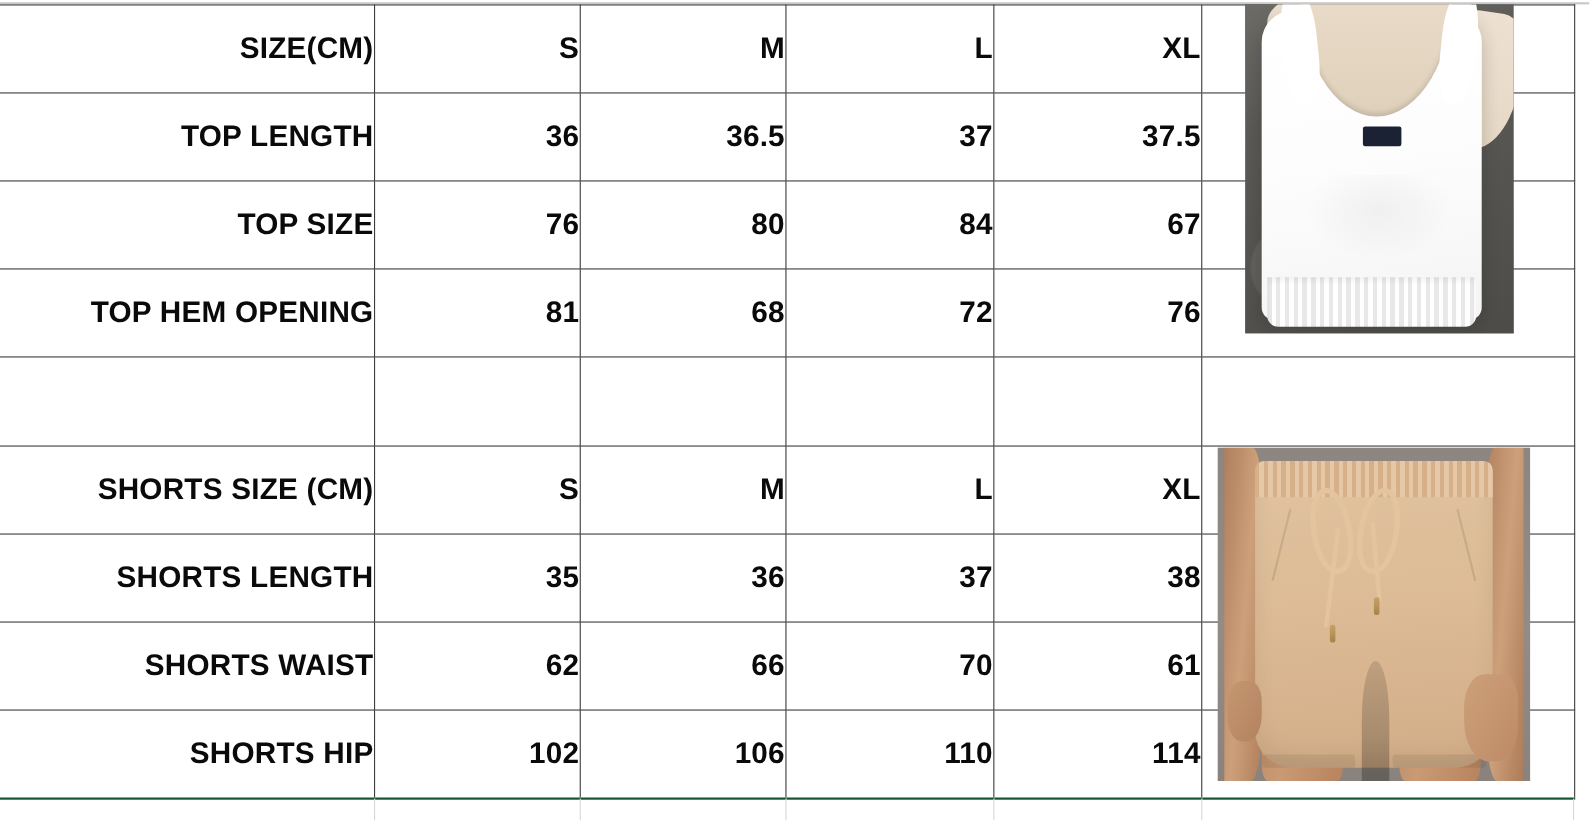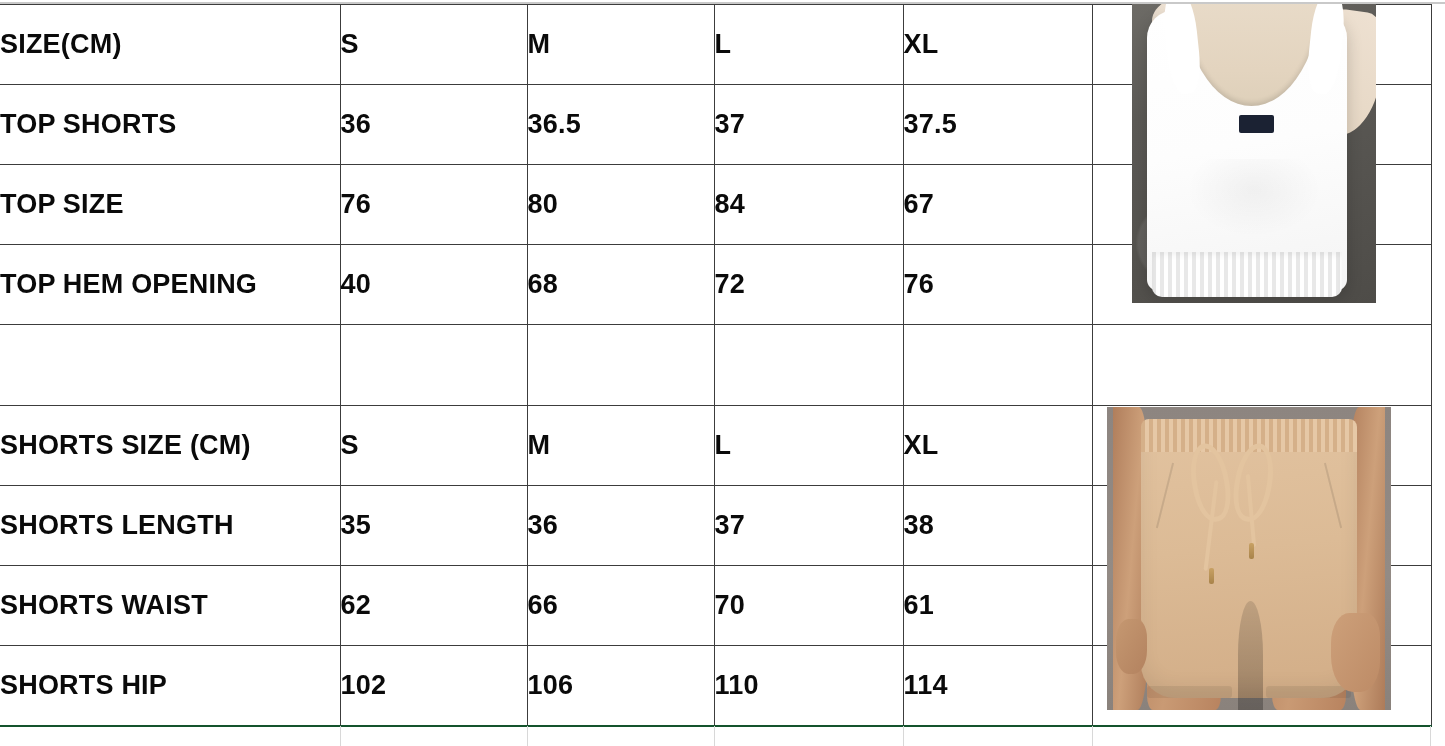--- a/index.html
+++ b/index.html
@@ -34,21 +34,21 @@
     top: 4px;
     width: 1431px;
     border-collapse: collapse;
     table-layout: fixed;
   }
 
   table.size-table td {
     border: 1px solid #3c3c3c;
     border-left-color: #3c3c3c;
     height: 80px;
-    text-align: left;
+    text-align: right;
     vertical-align: middle;
     font-size: 27px;
     font-weight: bold;
     color: #0a0a0a;
     letter-spacing: 0.2px;
     background: #ffffff;
     white-space: nowrap;
   }
 
   
@@ -334,40 +334,40 @@
       <tr>
         <td class="c-label">SIZE(CM)</td>
         <td>S</td>
         <td class="sel-m-top">M</td>
         <td>L</td>
         <td>XL</td>
         <td></td>
       </tr>
 
       <tr>
-        <td class="c-label">TOP SHORTS</td>
+        <td class="c-label">TOP LENGTH</td>
         <td>36</td>
         <td>36.5</td>
         <td>37</td>
         <td>37.5</td>
         <td></td>
       </tr>
 
       <tr>
         <td class="c-label">TOP SIZE</td>
         <td>76</td>
         <td>80</td>
         <td>84</td>
         <td>67</td>
         <td></td>
       </tr>
 
       <tr>
         <td class="c-label">TOP HEM OPENING</td>
-        <td>40</td>
+        <td>81</td>
         <td>68</td>
         <td>72</td>
         <td>76</td>
         <td></td>
       </tr>
 
       <tr class="spacer">
         <td class="c-label"></td>
         <td></td>
         <td></td>

